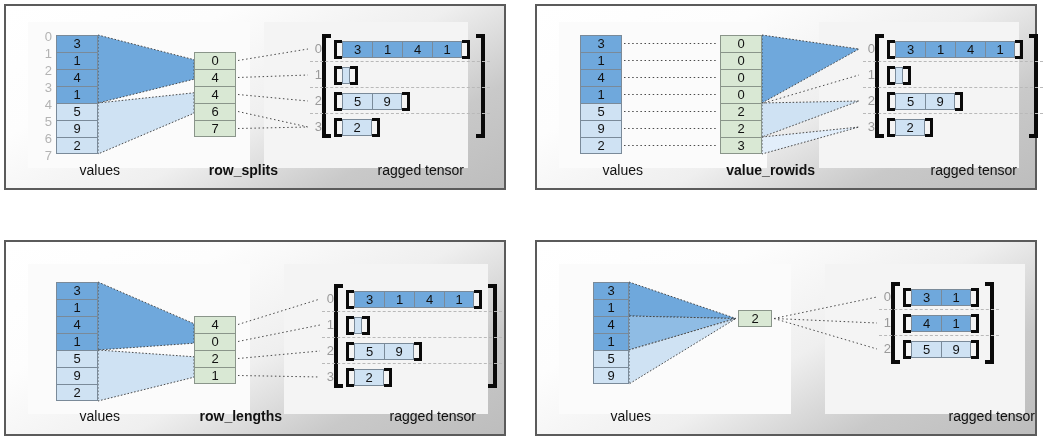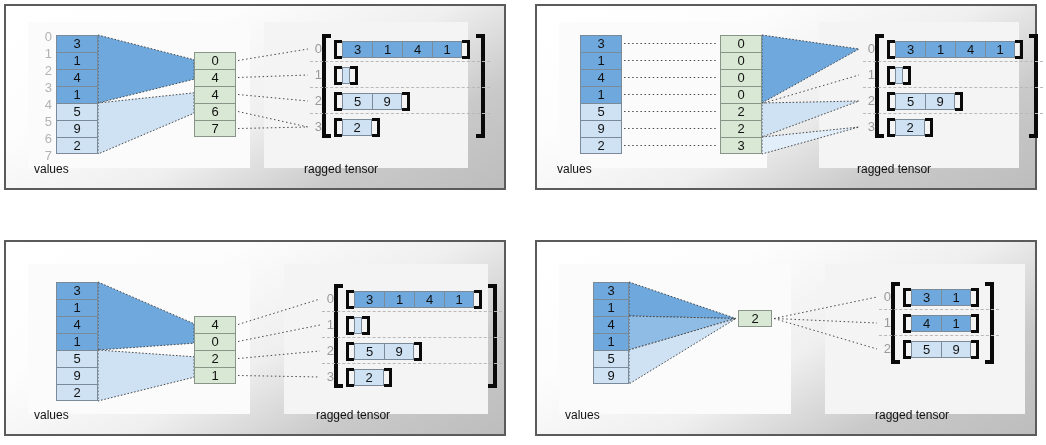--- a/index.html
+++ b/index.html
@@ -62,23 +62,23 @@
     font-size:13px;
     color:#b3b3b3;
     line-height:13px;
     text-align:right;
     width:14px;
   }
 
   
   .cap{
     position:absolute;
-    font-size:12px;
+    font-size:14px;
     color:#111;
-    text-align:left;
+    text-align:right;
     white-space:pre-line;
   }
   .cap.bold{font-weight:bold;}
   .rtrow{position:absolute;}
   .rtidx{
     position:absolute;
     font-size:13px;
     color:#9a9a9a;
     line-height:13px;
     text-align:right;
@@ -183,20 +183,21 @@
       <div class="idx" style="left: 38px; top: 132px;">6</div>
       <div class="idx" style="left: 38px; top: 149px;">7</div>
       <div class="col" style="left: 194px; top: 52px; width: 42px;">
         <div class="gbox" style="width: 42px;">0</div>
         <div class="gbox" style="width: 42px;">4</div>
         <div class="gbox" style="width: 42px;">4</div>
         <div class="gbox" style="width: 42px;">6</div>
         <div class="gbox" style="width: 42px;">7</div>
       </div>
       <div class="cap" style="left: 34px; top: 162px; width: 86px;">values</div>
+      <div class="cap bold" style="left: 152px; top: 162px; width: 126px; line-height: 17px;">row_splits</div>
       <div class="cap" style="left: 304px; top: 162px; width: 160px;">ragged tensor</div>
       <div class="bk" style="left: 322px; top: 34px; width: 9px; height: 104px;">
         <i style="left: 0px; top: 0px; width: 4px; height: 104px;"></i>
         <i style="left: 0px; top: 0px; width: 9px; height: 4px;"></i>
         <i style="left: 0px; top: 100px; width: 9px; height: 4px;"></i>
       </div>
       <div class="bk" style="left: 476px; top: 34px; width: 9px; height: 104px;">
         <i style="left: 5px; top: 0px; width: 4px; height: 104px;"></i>
         <i style="left: 0px; top: 0px; width: 9px; height: 4px;"></i>
         <i style="left: 0px; top: 100px; width: 9px; height: 4px;"></i>
@@ -276,20 +277,21 @@
       <div class="col" style="left: 720px; top: 35px; width: 42px;">
         <div class="gbox" style="width: 42px;">0</div>
         <div class="gbox" style="width: 42px;">0</div>
         <div class="gbox" style="width: 42px;">0</div>
         <div class="gbox" style="width: 42px;">0</div>
         <div class="gbox" style="width: 42px;">2</div>
         <div class="gbox" style="width: 42px;">2</div>
         <div class="gbox" style="width: 42px;">3</div>
       </div>
       <div class="cap" style="left: 557px; top: 162px; width: 86px;">values</div>
+      <div class="cap bold" style="left: 667px; top: 162px; width: 148px; line-height: 17px;">value_rowids</div>
       <div class="cap" style="left: 857px; top: 162px; width: 160px;">ragged tensor</div>
       <div class="bk" style="left: 875px; top: 34px; width: 9px; height: 104px;">
         <i style="left: 0px; top: 0px; width: 4px; height: 104px;"></i>
         <i style="left: 0px; top: 0px; width: 9px; height: 4px;"></i>
         <i style="left: 0px; top: 100px; width: 9px; height: 4px;"></i>
       </div>
       <div class="bk" style="left: 1029px; top: 34px; width: 9px; height: 104px;">
         <i style="left: 5px; top: 0px; width: 4px; height: 104px;"></i>
         <i style="left: 0px; top: 0px; width: 9px; height: 4px;"></i>
         <i style="left: 0px; top: 100px; width: 9px; height: 4px;"></i>
@@ -366,20 +368,21 @@
         <div class="cell light" style="width: 42px;">9</div>
         <div class="cell light" style="width: 42px;">2</div>
       </div>
       <div class="col" style="left: 194px; top: 316px; width: 42px;">
         <div class="gbox" style="width: 42px;">4</div>
         <div class="gbox" style="width: 42px;">0</div>
         <div class="gbox" style="width: 42px;">2</div>
         <div class="gbox" style="width: 42px;">1</div>
       </div>
       <div class="cap" style="left: 34px; top: 408px; width: 86px;">values</div>
+      <div class="cap bold" style="left: 150px; top: 408px; width: 132px; line-height: 17px;">row_lengths</div>
       <div class="cap" style="left: 316px; top: 408px; width: 160px;">ragged tensor</div>
       <div class="bk" style="left: 334px; top: 284px; width: 9px; height: 104px;">
         <i style="left: 0px; top: 0px; width: 4px; height: 104px;"></i>
         <i style="left: 0px; top: 0px; width: 9px; height: 4px;"></i>
         <i style="left: 0px; top: 100px; width: 9px; height: 4px;"></i>
       </div>
       <div class="bk" style="left: 488px; top: 284px; width: 9px; height: 104px;">
         <i style="left: 5px; top: 0px; width: 4px; height: 104px;"></i>
         <i style="left: 0px; top: 0px; width: 9px; height: 4px;"></i>
         <i style="left: 0px; top: 100px; width: 9px; height: 4px;"></i>

